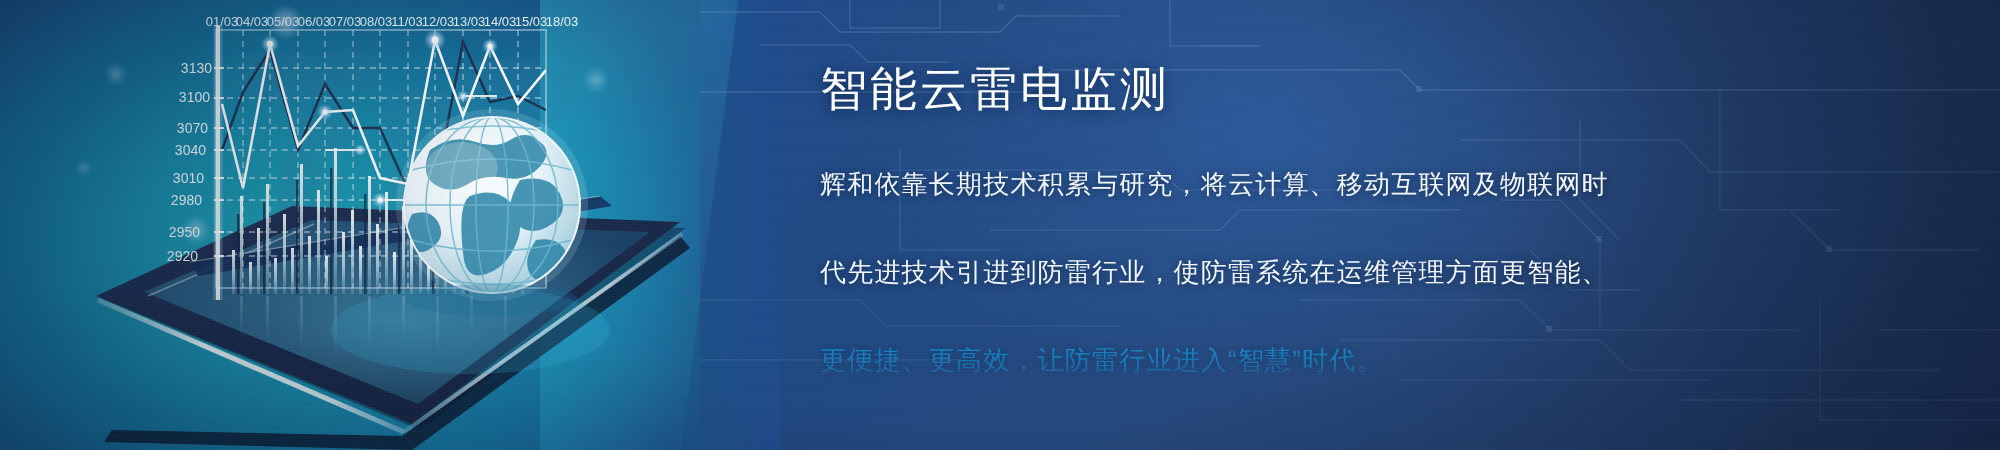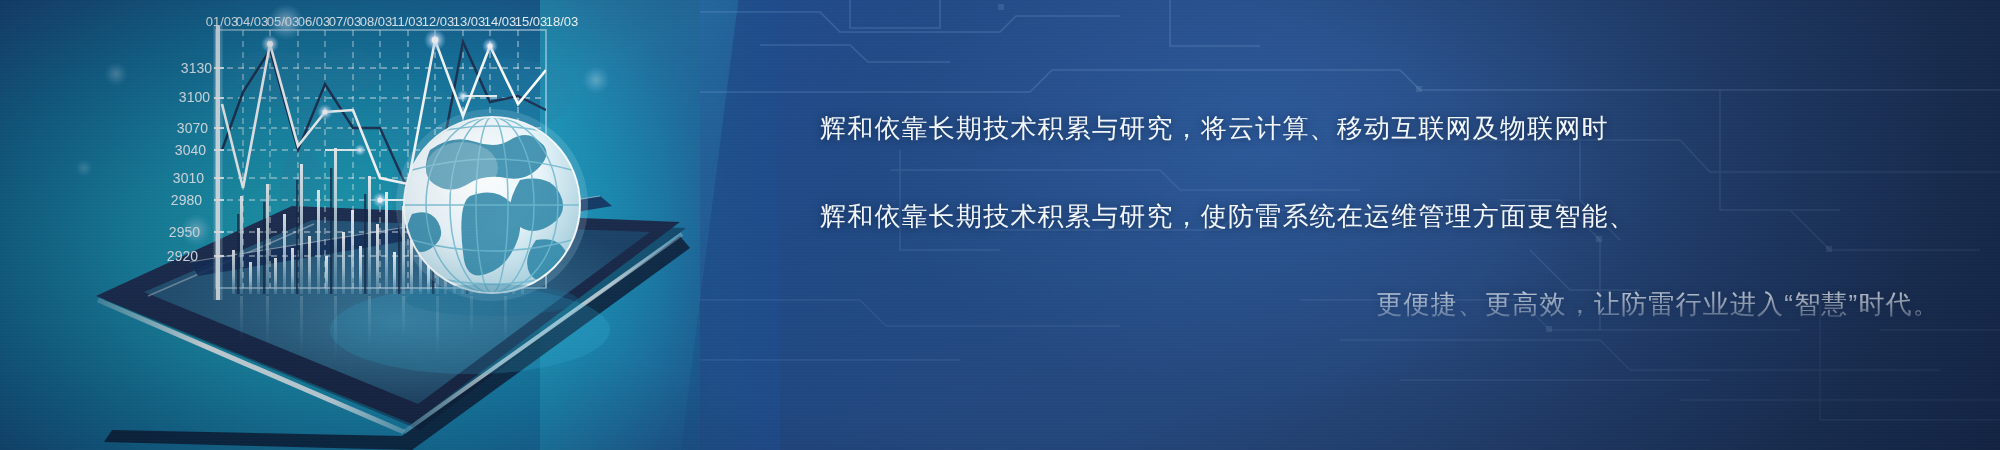--- a/index.html
+++ b/index.html
@@ -71,25 +71,24 @@
   }
   .body-copy{position:relative;}
   .body-line{
     font-size:26px;line-height:44px;color:#f2f6fb;
     letter-spacing:1.2px;font-weight:400;
     text-shadow:0 1px 8px rgba(5,22,50,.65);
     white-space:nowrap;
     margin-top:44px;
   }
   .body-line.l3{
-    color:#ffffff;
+    color:#0ea5e9;
     -webkit-mask-image:linear-gradient(180deg,rgba(0,0,0,.95) 0%,rgba(0,0,0,.55) 55%,rgba(0,0,0,.12) 100%);
     mask-image:linear-gradient(180deg,rgba(0,0,0,.95) 0%,rgba(0,0,0,.55) 55%,rgba(0,0,0,.12) 100%);
     opacity:.85;
-    text-align:right;
   }
 </style>
 </head>
 <body>
 
 <div class="banner">
 
   <div class="bg-base"></div>
   <div class="bg-right"></div>
   <div class="bg-right-glow"></div>
@@ -414,20 +413,21 @@
         <circle cx="84" cy="168" r="9" fill="url(#spark)" opacity=".22"></circle>
         <circle cx="596" cy="80" r="14" fill="url(#spark)" opacity=".28"></circle>
       </g>
     </svg>
   </div>
 
   <div class="vignette"></div>
   <div class="scanlines"></div>
 
   <div class="copy">
+    <h1 class="headline">智能云雷电监测</h1>
     <div class="body-copy">
       <div class="body-line l1">辉和依靠长期技术积累与研究，将云计算、移动互联网及物联网时</div>
-      <div class="body-line l2">辉和依靠长期技术积累与研究，使防雷系统在运维管理方面更智能、</div>
+      <div class="body-line l2">代先进技术引进到防雷行业，使防雷系统在运维管理方面更智能、</div>
       <div class="body-line l3">更便捷、更高效，让防雷行业进入“智慧”时代。</div>
     </div>
   </div>
 
 </div>
 
 </body></html>

